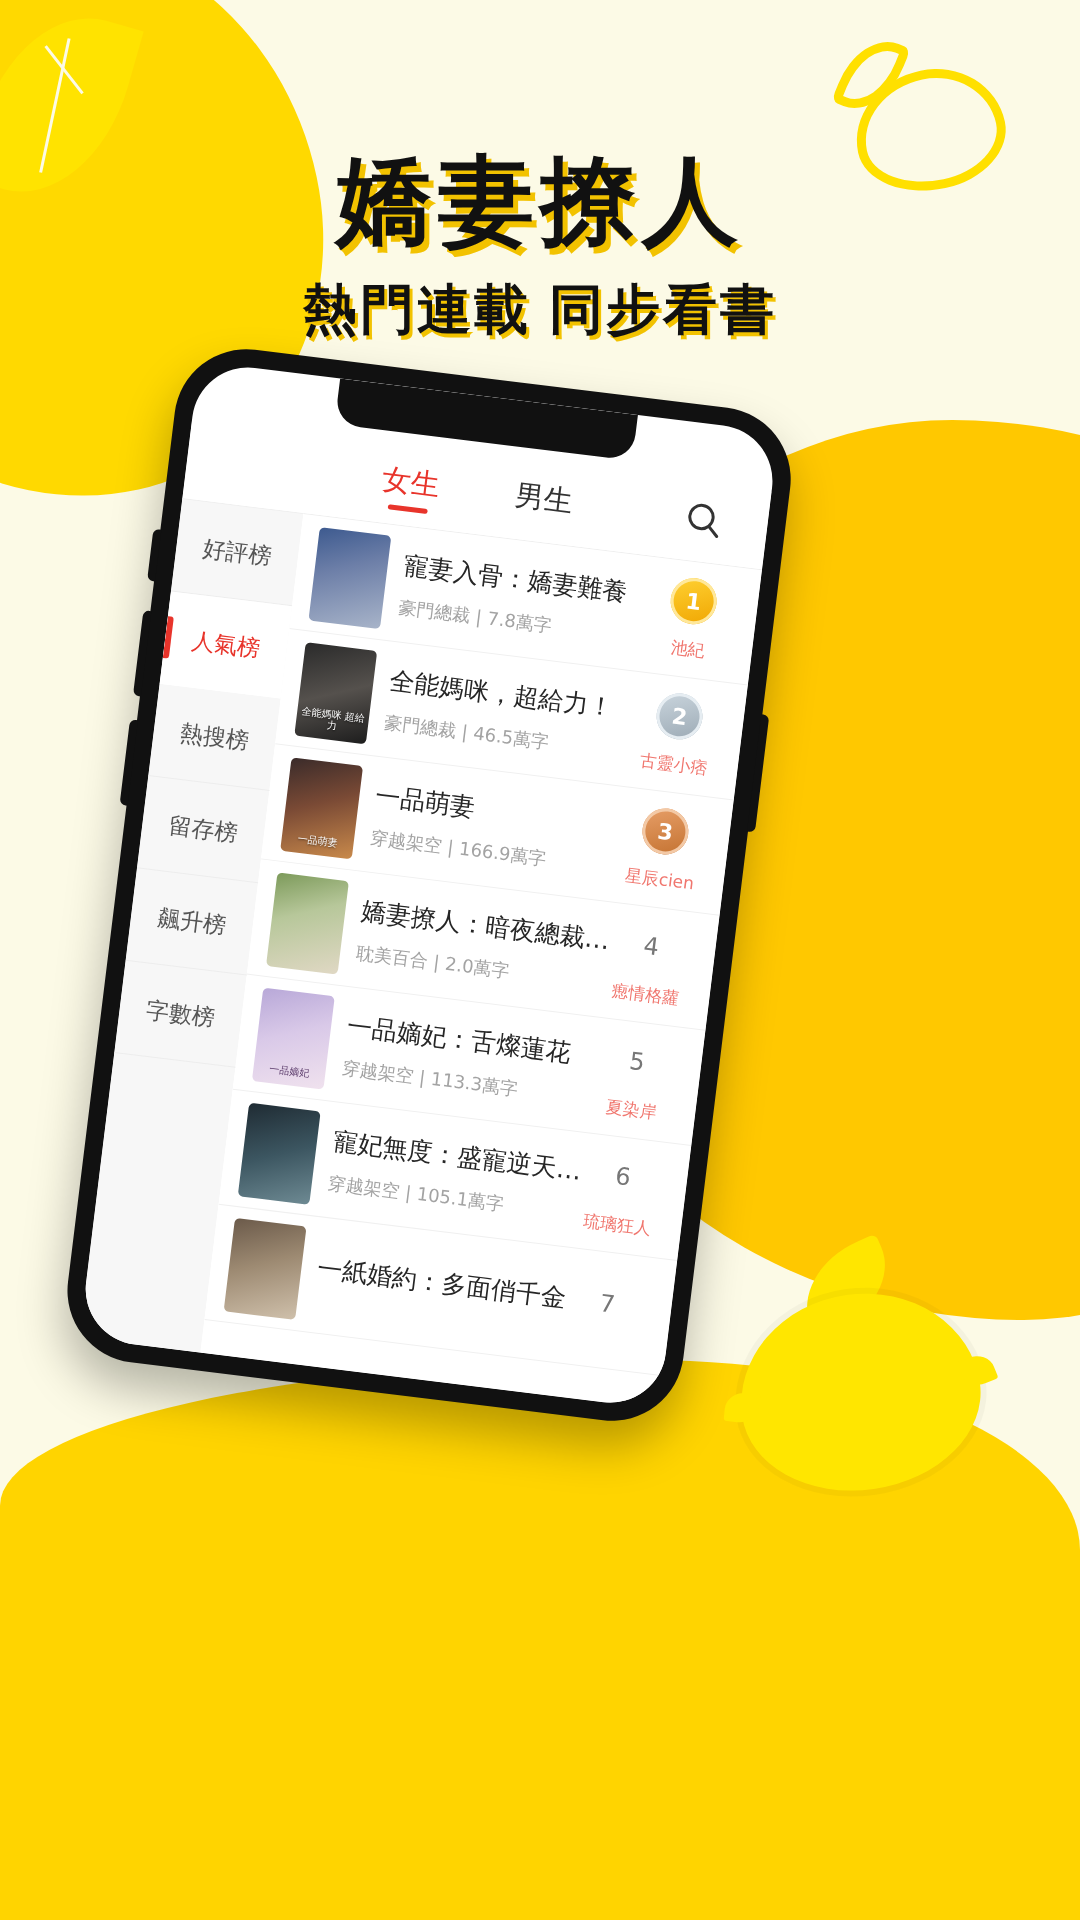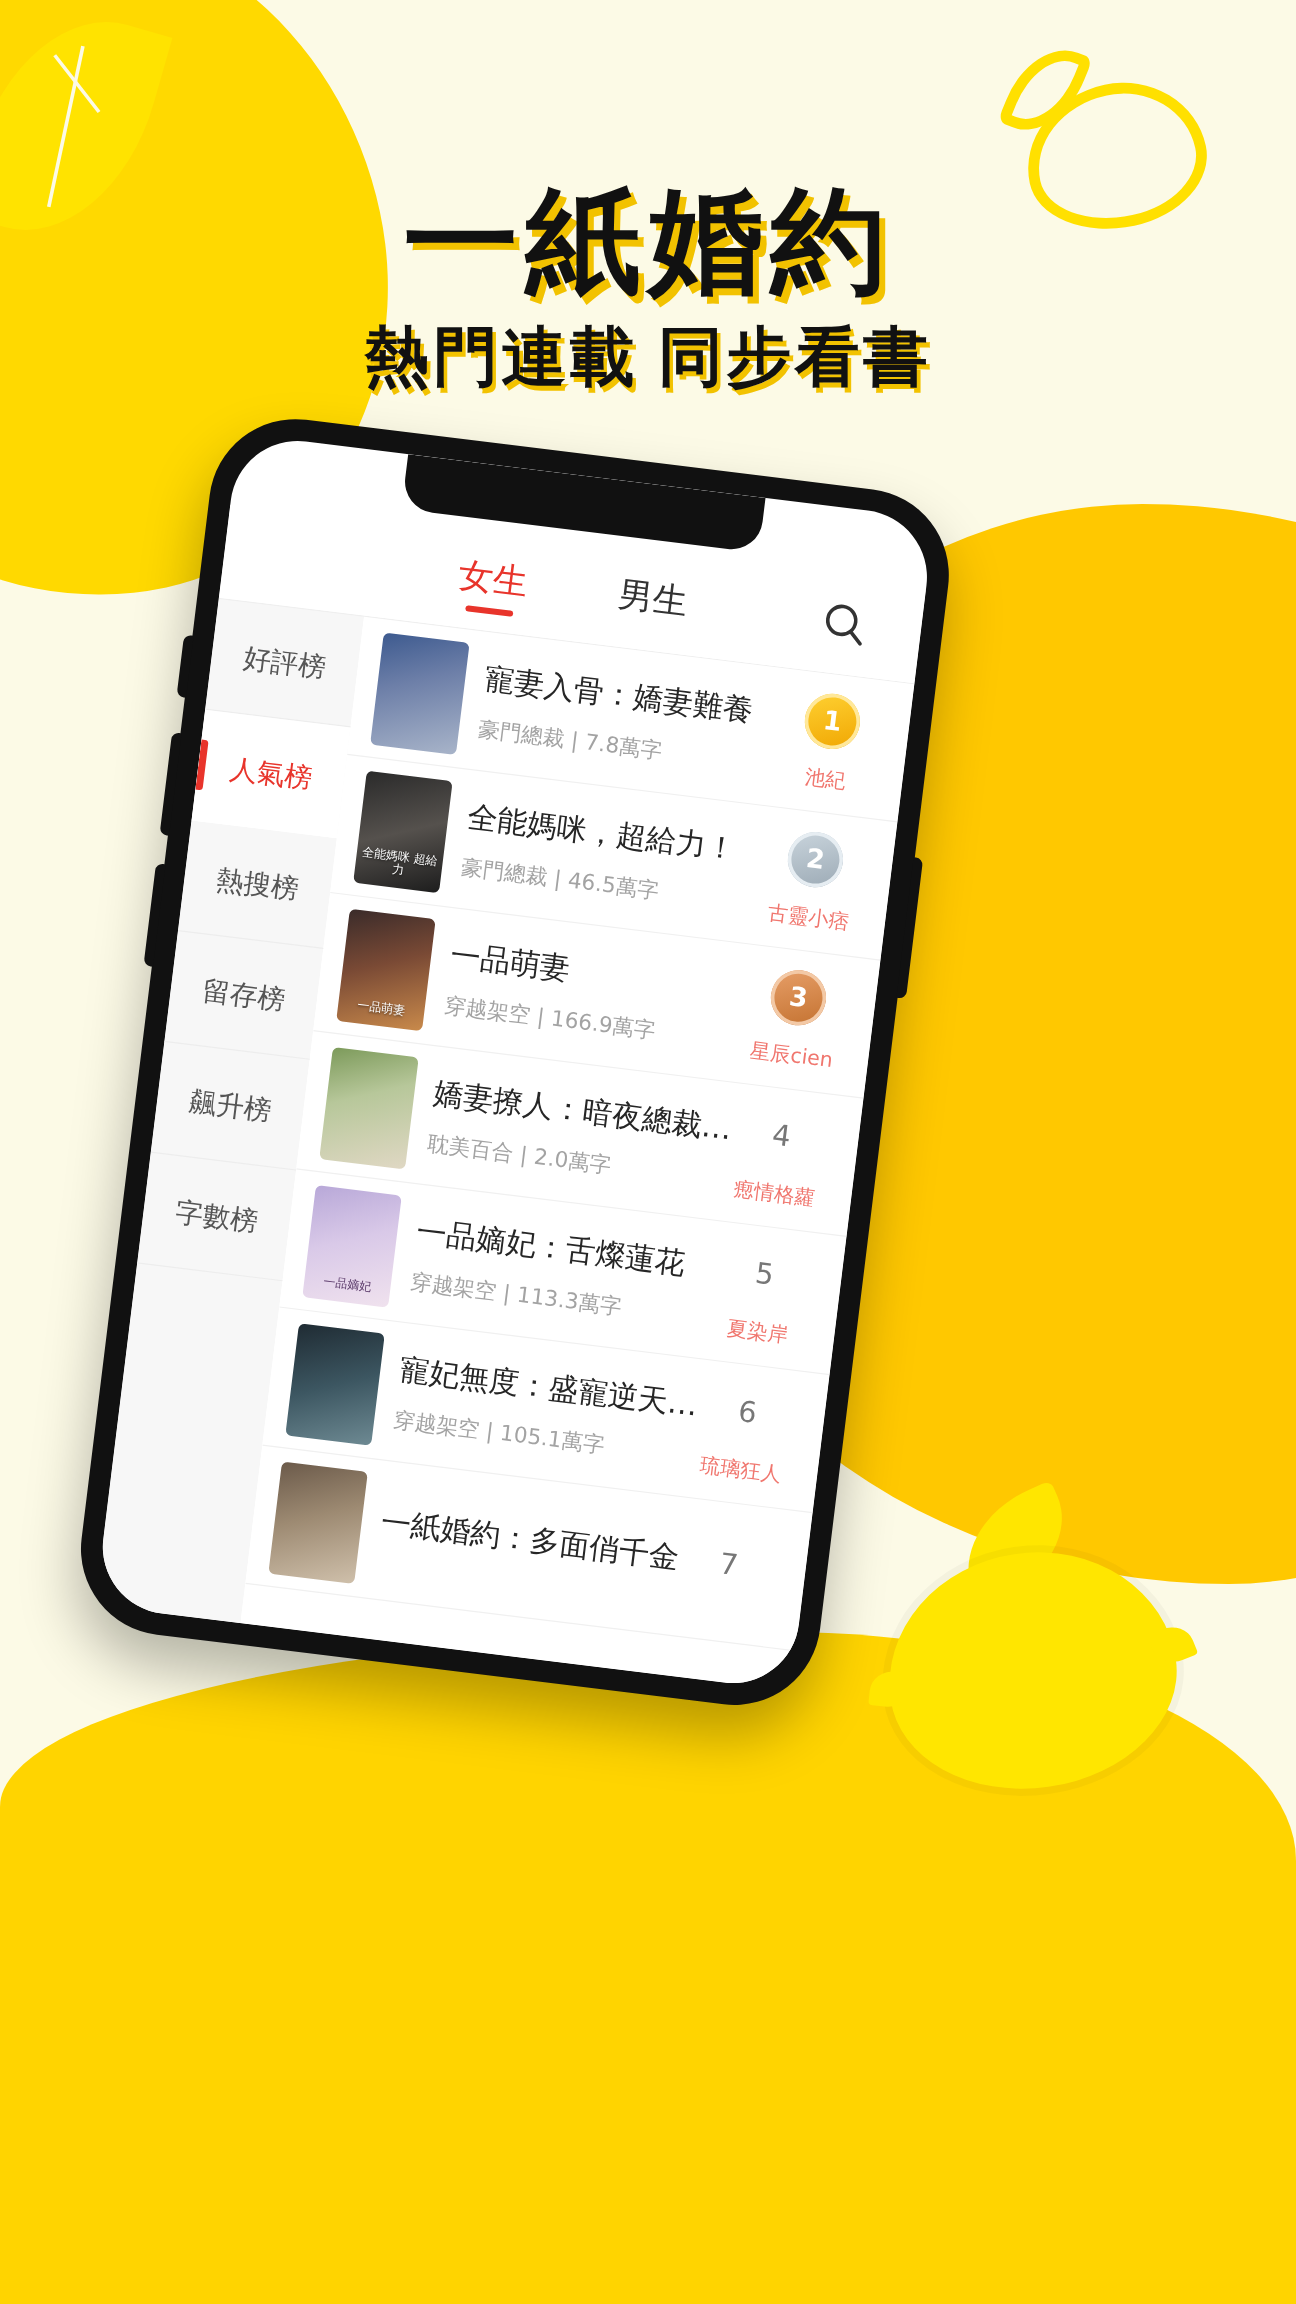--- a/index.html
+++ b/index.html
@@ -97,22 +97,22 @@
     position:absolute; top:150px; left:0; width:1080px;
     text-align:center; z-index:20;
   }
   .headline{
     font-family:"DejaVu Sans", sans-serif;
     font-size:96px; font-weight:700; color:#111111;
     letter-spacing:6px; line-height:1.08;
     text-shadow: 5px 6px 0 #F2C200;
   }
   .subheadline{
-    margin-top:8px;
-    font-family:Liberation Serif, serif;
+    margin-top:20px;
+    font-family:Liberation Sans, sans-serif;
     font-size:54px; font-weight:700; color:#111111;
     letter-spacing:3px;
     text-shadow: 3px 4px 0 #F2C200;
     text-align: center;
   }
 
   
   .phone-stage{
     position:absolute; left:120px; top:380px;
     width:700px; height:1000px;
@@ -265,21 +265,21 @@
   <div class="leaf-left"></div>
   <div class="lemon-outline"></div>
   <div class="lemon-outline-leaf"></div>
   <div class="blob-bottom-2"></div>
   <div class="wave"></div>
   <div class="lemon-leaf-big"></div>
   <div class="lemon-big"></div>
 </div>
 
 <div class="headline-wrap">
-  <div class="headline">一紙婚約</div>
+  <div class="headline">嬌妻撩人</div>
   <div class="subheadline">熱門連載 同步看書</div>
 </div>
 
 <div class="phone-stage">
   <div class="phone-body">
     <div class="phone-btn btn-mute"></div>
     <div class="phone-btn btn-volup"></div>
     <div class="phone-btn btn-voldn"></div>
     <div class="btn-power"></div>
 

